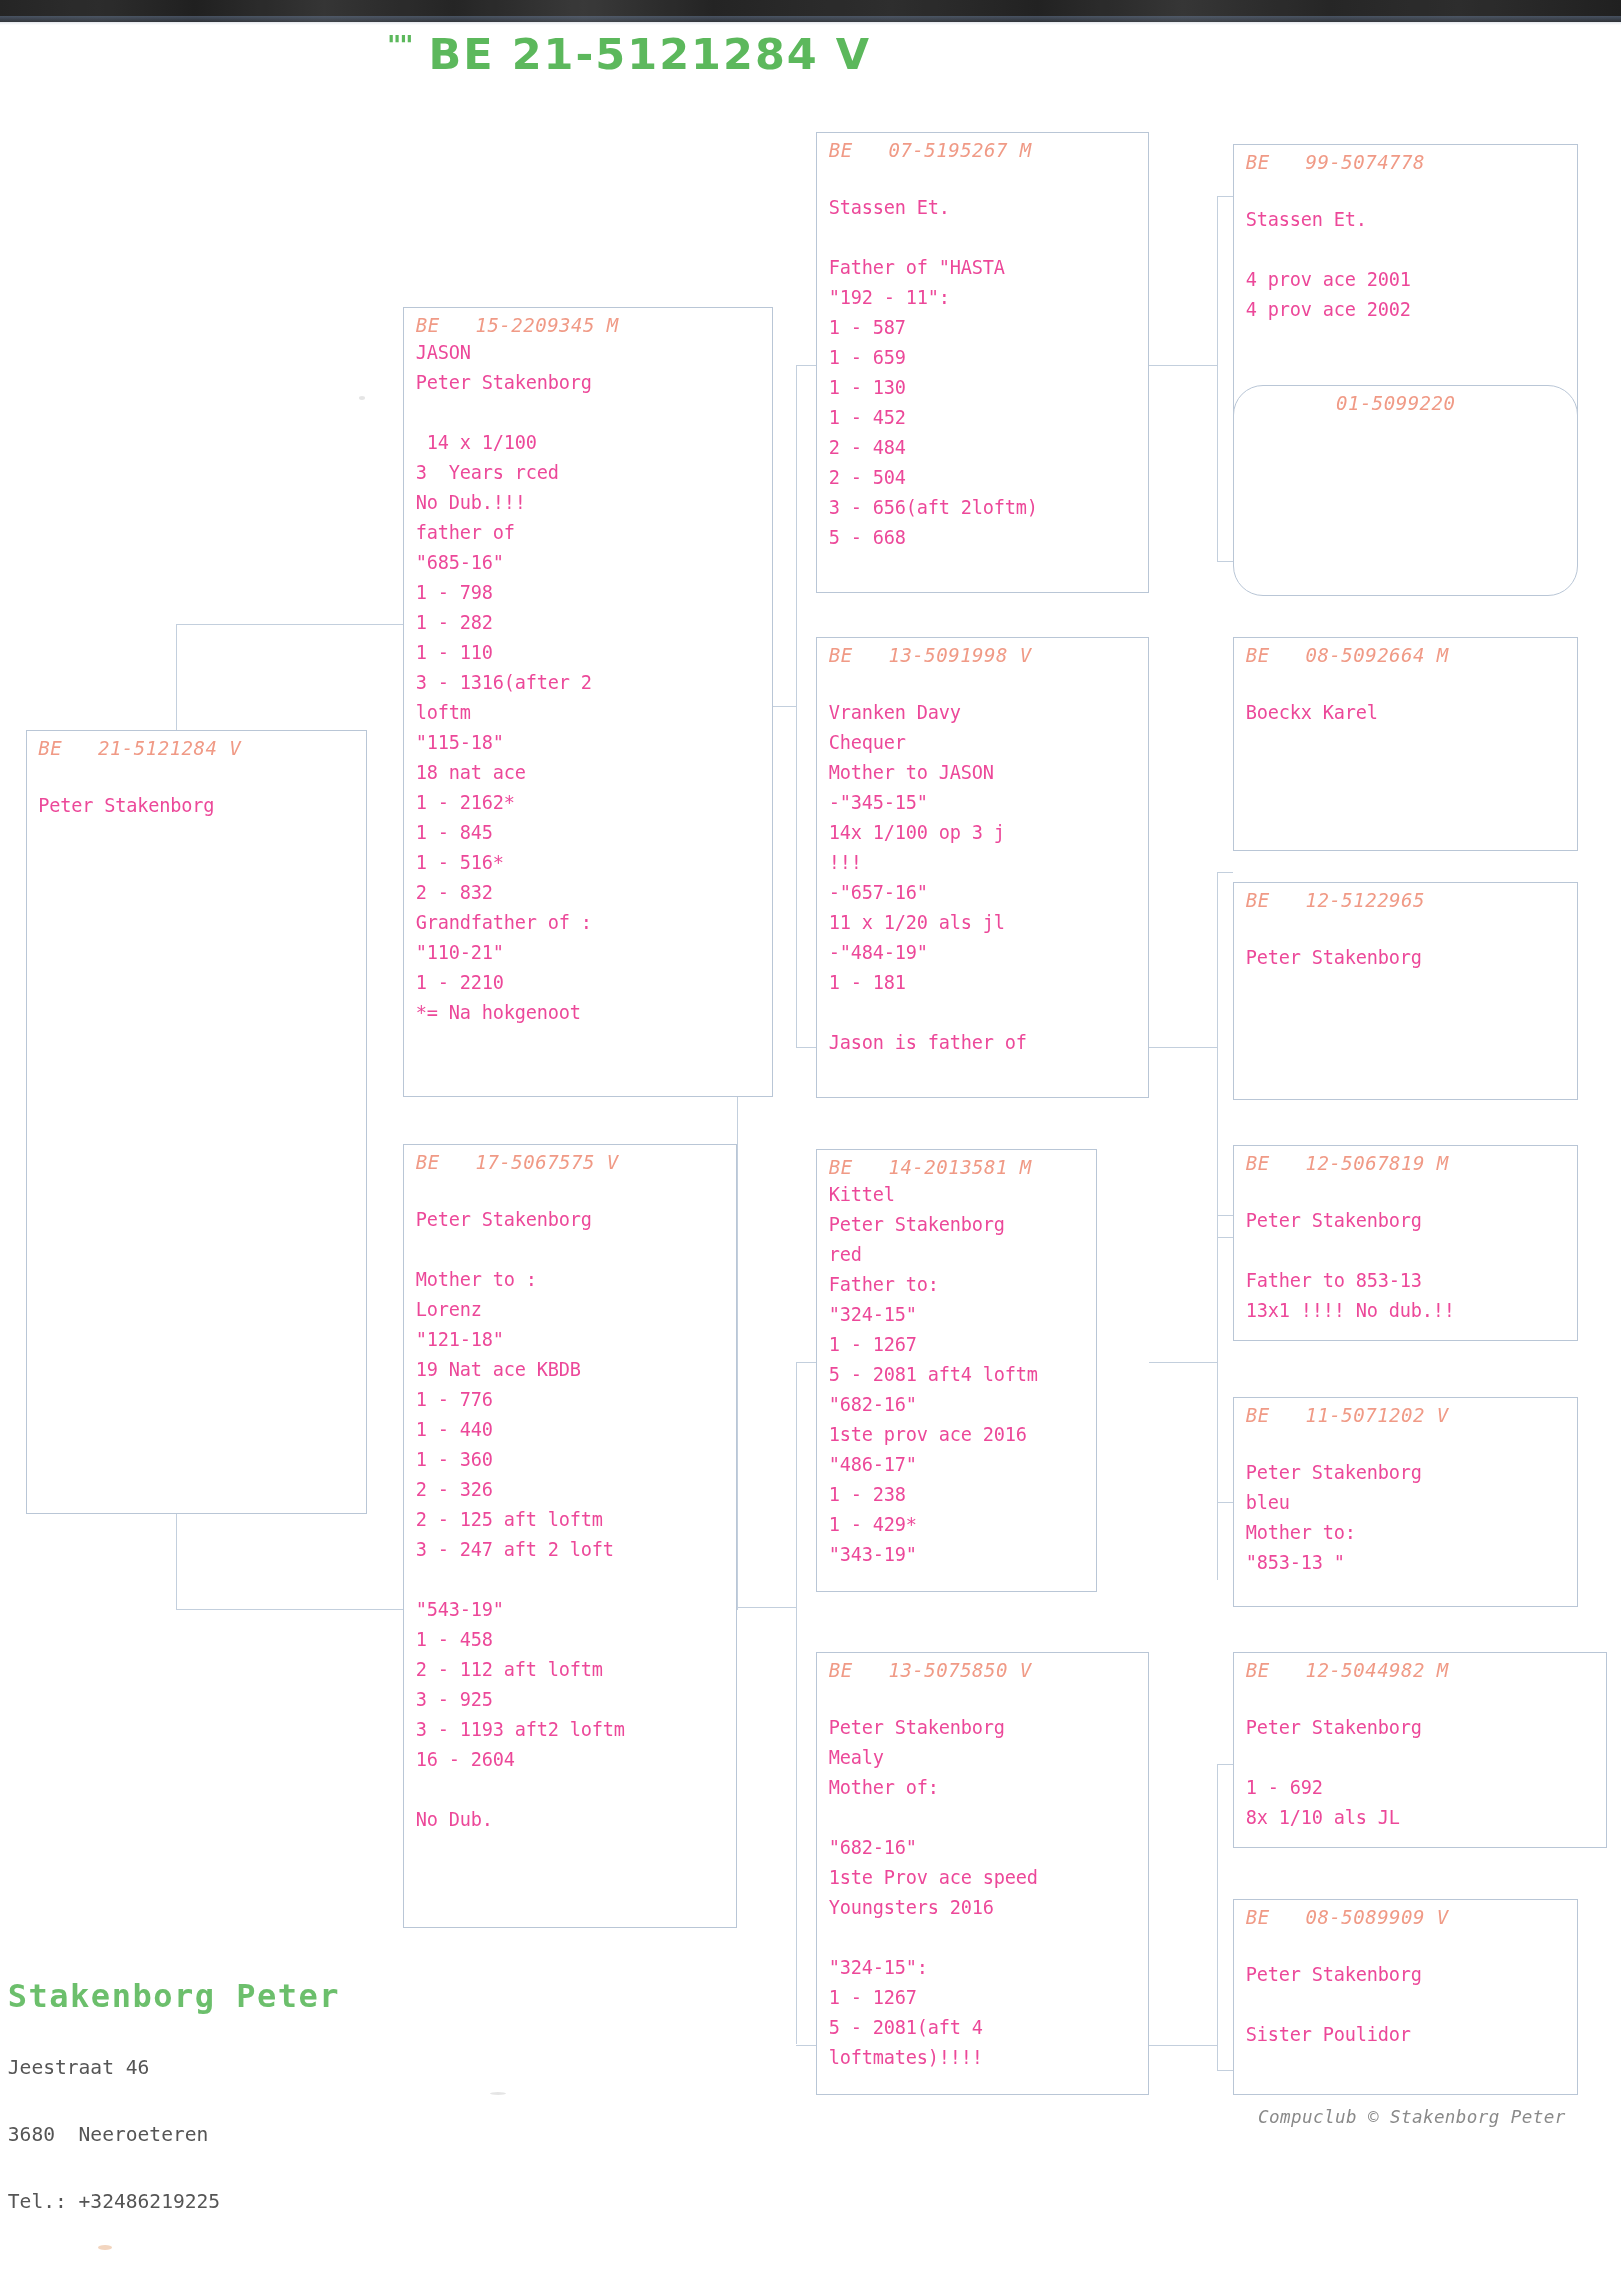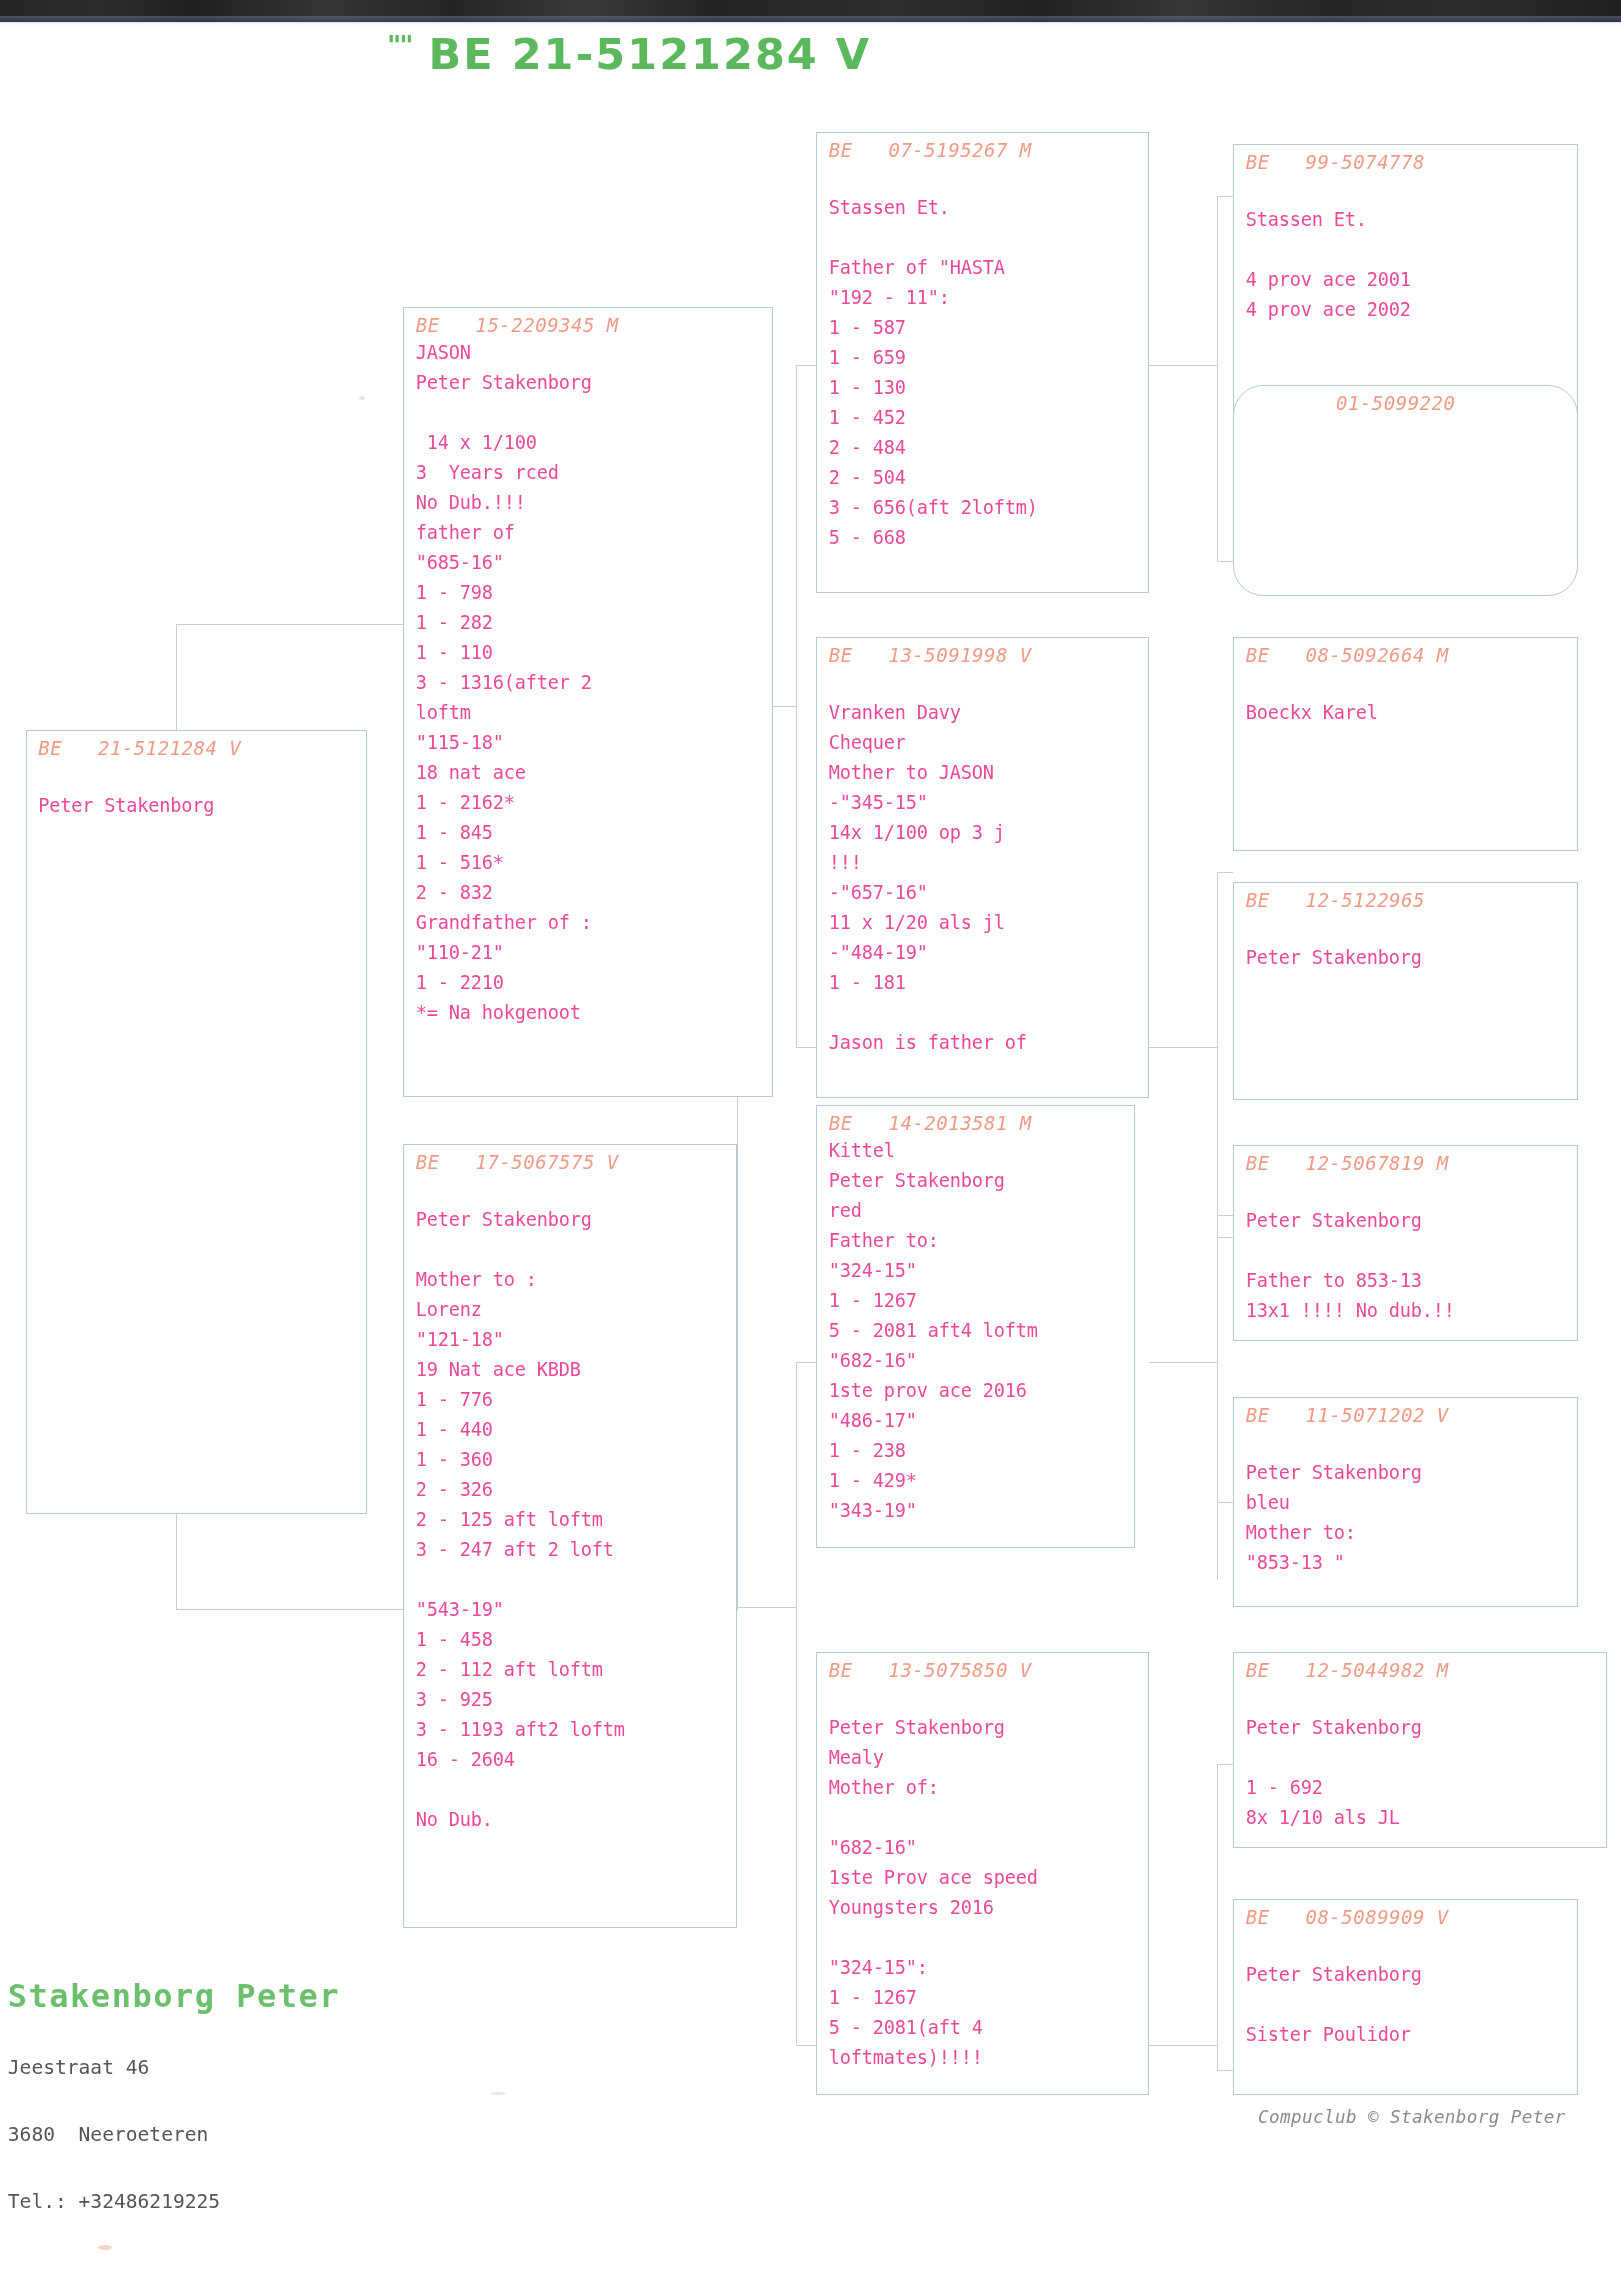--- a/index.html
+++ b/index.html
@@ -217,21 +217,21 @@
 14x 1/100 op 3 j
 !!!
 -"657-16"
 11 x 1/20 als jl
 -"484-19"
 1 - 181
 
 Jason is father of</div>
 </div>
 
-<div class="box" style="left:816px;top:1105px;width:319px;height:443px;">
+<div class="box" style="left:816px;top:1149px;width:281px;height:443px;">
   <div class="ring">BE   14-2013581 M</div>
   <div class="lines tight">Kittel
 Peter Stakenborg
 red
 Father to:
 "324-15"
 1 - 1267
 5 - 2081 aft4 loftm
 "682-16"
 1ste prov ace 2016

